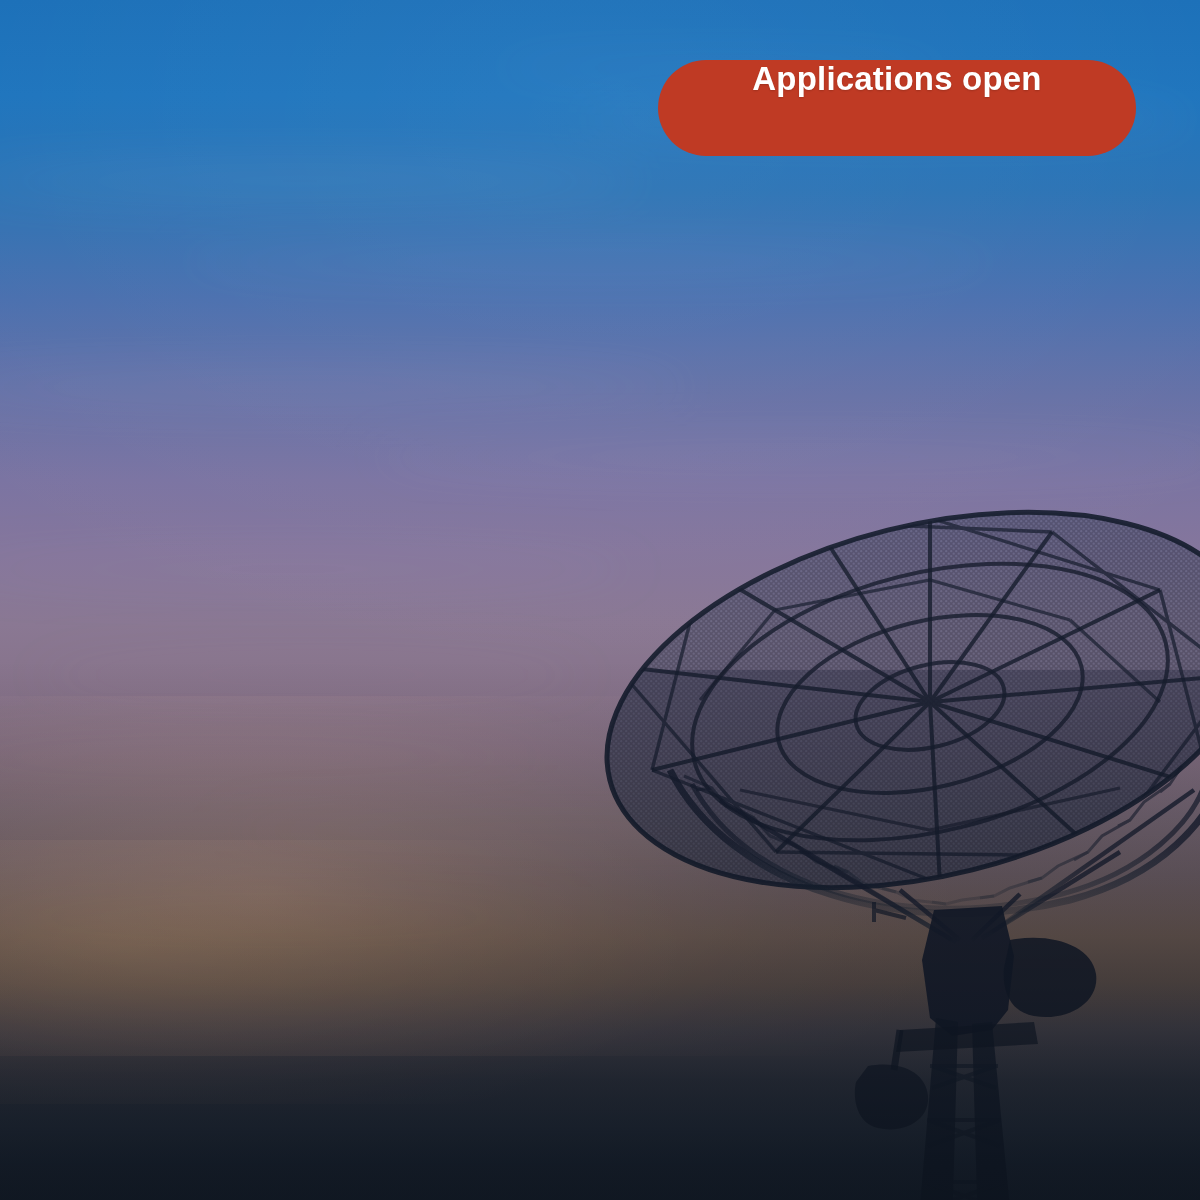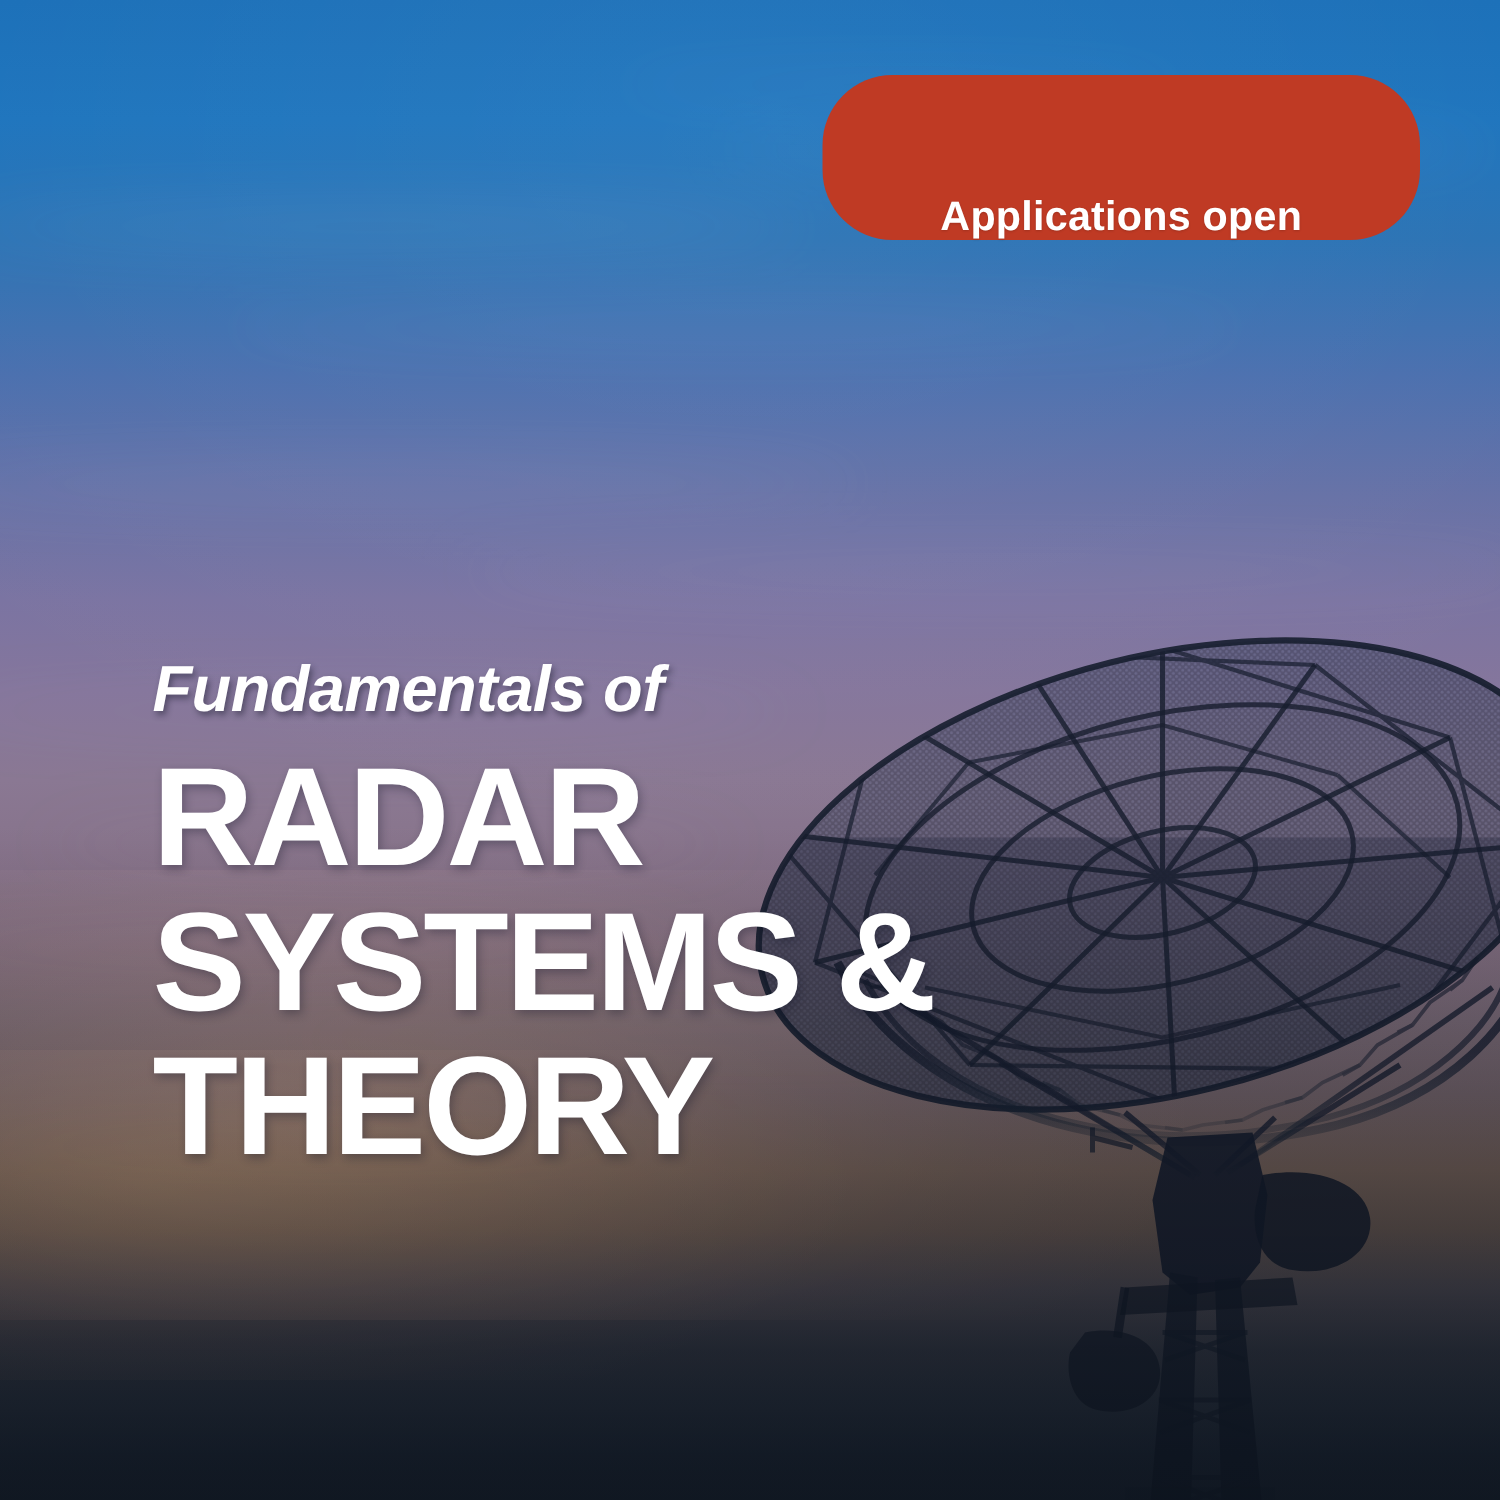--- a/index.html
+++ b/index.html
@@ -84,23 +84,23 @@
     left:600px; top:470px;
     width:640px; height:760px;
     pointer-events:none;
   }
   .dish-wrap svg { display:block; width:100%; height:100%; overflow:visible; }
 
   
   .badge {
     position:absolute;
     left:658px; top:60px;
-    width:478px; height:132px;
+    width:478px; height:96px;
     border-radius:56px;
-    display:flex; align-items:flex-end; justify-content:center;
+    display:flex; align-items:flex-start; justify-content:center;
   }
   .badge-text {
     color:#ffffff;
     font-size:33px;
     font-weight:bold;
     letter-spacing:0.2px;
     white-space:nowrap;
     text-shadow:0 1px 2px rgba(0,0,0,.16);
   }
 
@@ -304,22 +304,14 @@
       </g>
     </svg>
   </div>
 
   <div class="vignette"></div>
 
   <div class="badge" style="background:#bf3a24;">
     <span class="badge-text">Applications open</span>
   </div>
 
-  <div class="text-block">
-    <div class="eyebrow">Fundamentals of</div>
-    <div class="headline">
-      <span class="hl">RADAR</span>
-      <span class="hl">SYSTEMS &amp;</span>
-      <span class="hl">THEORY</span>
-    </div>
-  </div>
 
 </div>
 
 </body></html>

